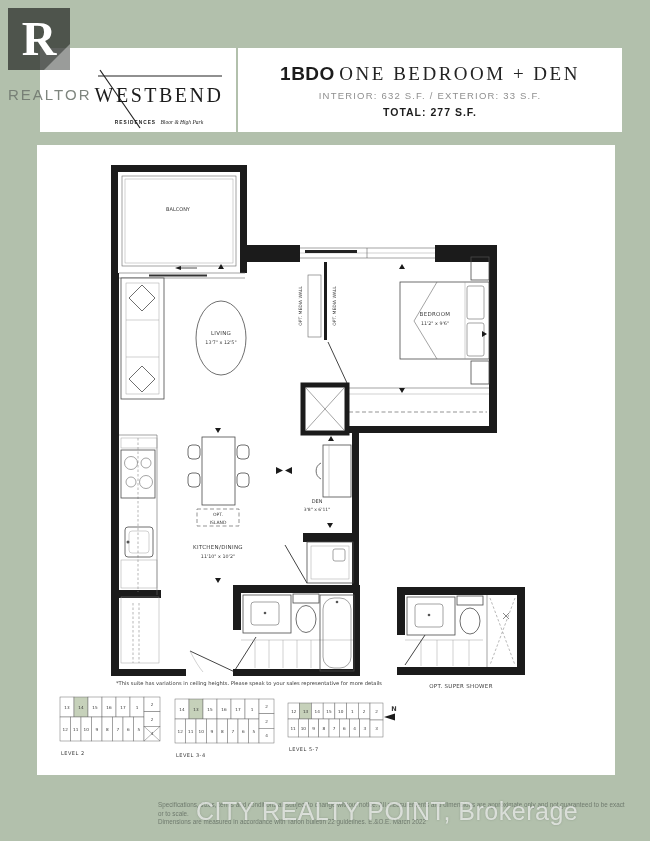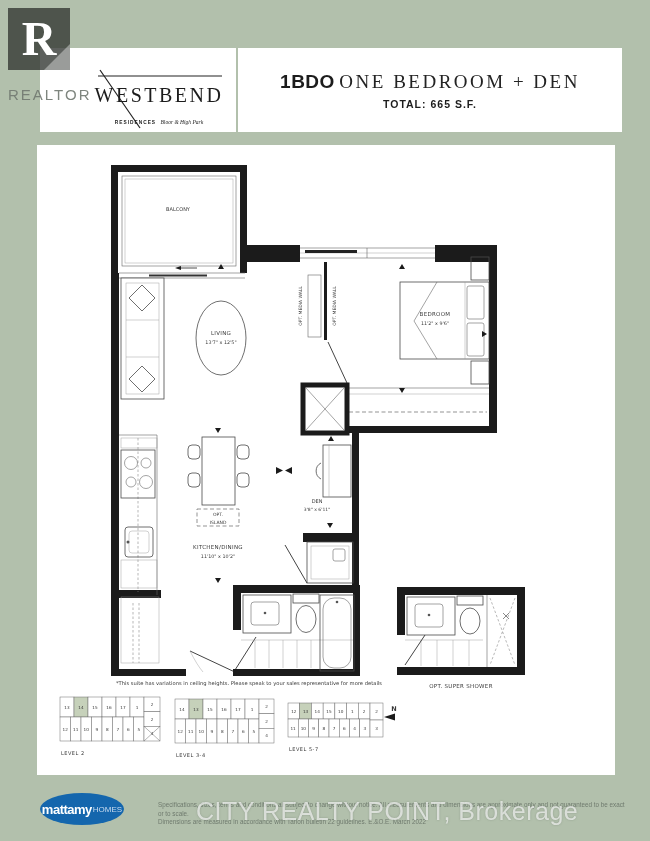--- a/index.html
+++ b/index.html
@@ -80,21 +80,22 @@
       <span class="sub1">RESIDENCES</span>
       <span class="sub2">Bloor &amp; High Park</span>
     </div>
   </div>
 
   <div class="card unit-card">
     <div class="unit-title">
       <span class="unit-code">1BDO</span>
       <span class="unit-type">ONE BEDROOM + DEN</span>
     </div>
-    <div class="unit-total">TOTAL: 665 S.F.</div>
+    <div class="unit-areas">INTERIOR: 632 S.F. / EXTERIOR: 33 S.F.</div>
+    <div class="unit-total">TOTAL: 277 S.F.</div>
   </div>
 
   <div class="card plan-box">
     <svg class="plan-svg" width="578" height="630" viewBox="0 0 578 630">
 
       <g>
         <g class="walls">
           <rect x="74" y="20" width="136" height="7"></rect>
           <rect x="74" y="20" width="7" height="108"></rect>
           <rect x="203" y="20" width="7" height="108"></rect>
@@ -424,23 +425,19 @@
           <text x="252" y="606" font-size="5" letter-spacing="0.5" fill="#3a3a3a">LEVEL 5-7</text>
         </g>
 
       <g>
         <text x="357" y="566" class="ctr" font-size="6.5" font-weight="bold" fill="#222">N</text>
         <polygon points="347,572 358,568.5 358,575.5" class="mark"></polygon>
       </g>
     </svg>
   </div>
 
-  <div class="mattamy">
-    <span class="m1">mattamy</span>
-    <span class="m2">HOMES</span>
-  </div>
   <div class="fine-print">
     <div>Specifications, sizes, terms and conditions all subject to change without notice. All measurements and dimensions are approximate only and not guaranteed to be exact or to scale.</div>
     <div>Dimensions are measured in accordance with Tarion bulletin 22 guidelines. E.&amp;O.E. March 2022</div>
   </div>
   <div class="brokerage">CITY REALTY POINT, Brokerage</div>
 
 </div>
 
 </body></html>

